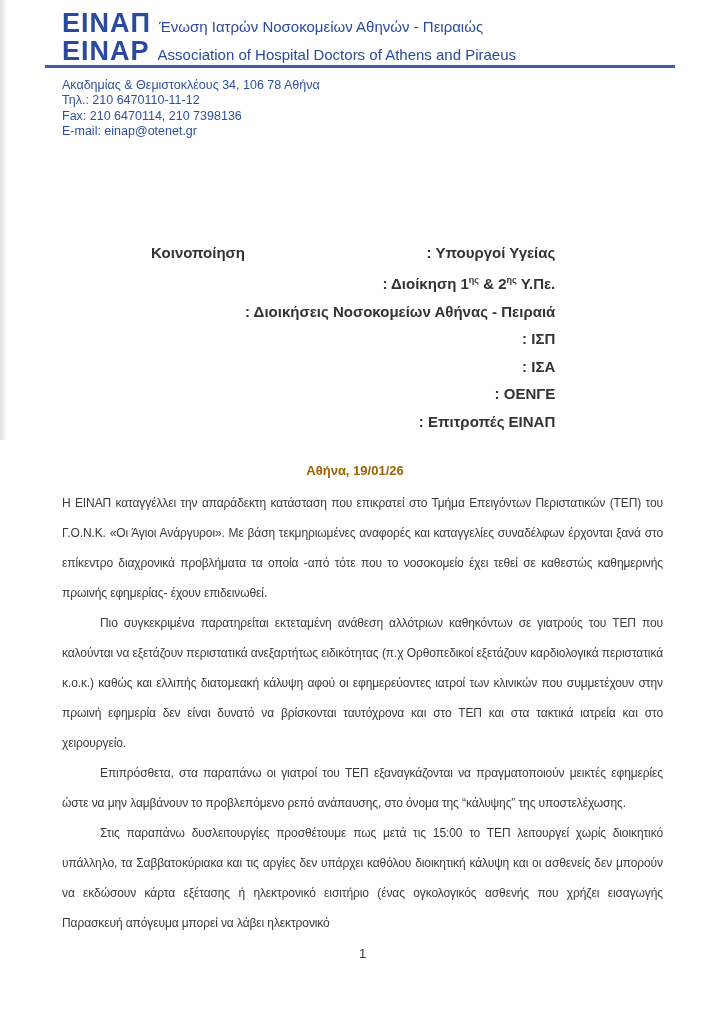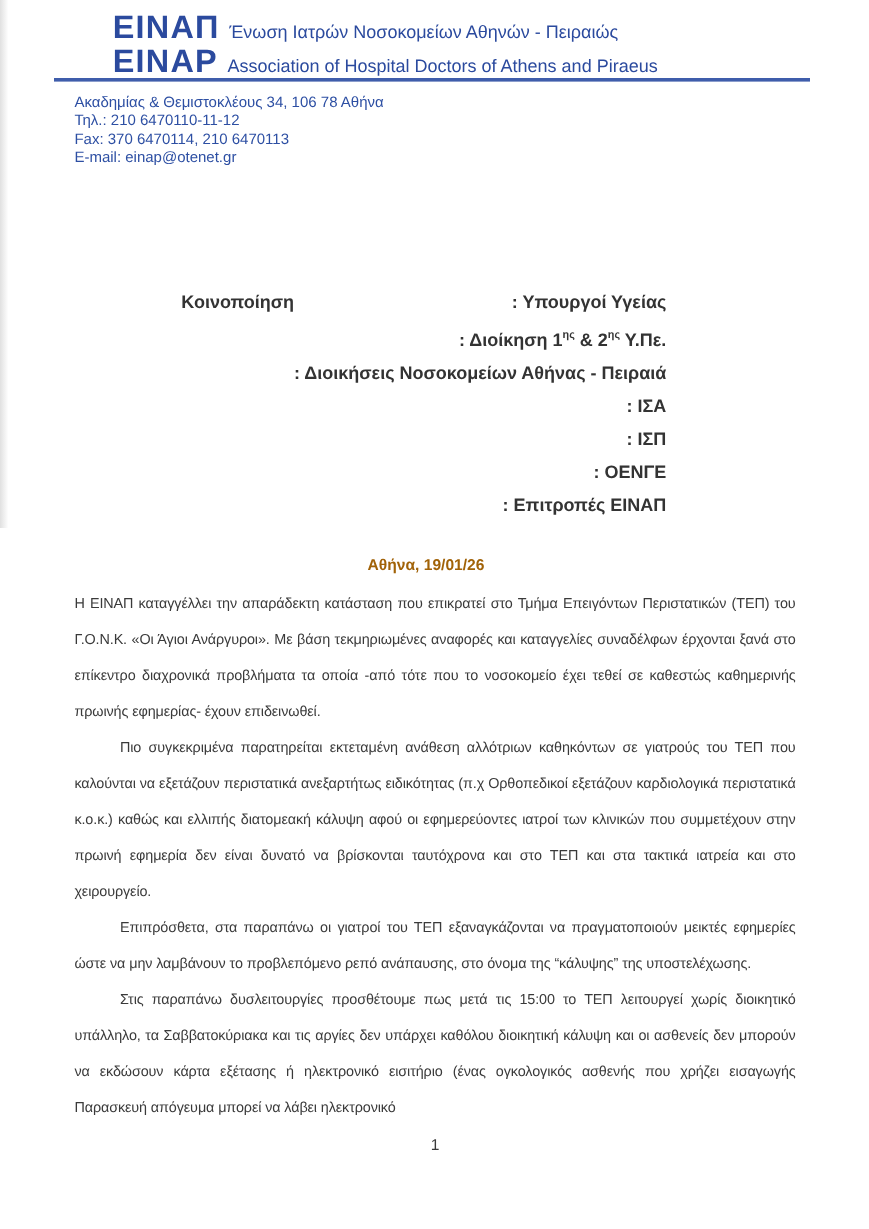--- a/index.html
+++ b/index.html
@@ -14,21 +14,21 @@
     background:linear-gradient(to right, rgba(130,130,130,0.35), rgba(255,255,255,0));
     opacity:.7;
   }
 
   
   .letterhead { position:absolute; top:0; left:0; right:0; color:#2b4a9e; }
   .logo-row { position:absolute; left:62px; display:flex; align-items:baseline; white-space:nowrap; }
   .logo-row.gr { top:8px; }
   .logo-row.en { top:36px; }
   .logo {
-    font-size:27px; font-weight:800; letter-spacing:1px; color:#2b4a9e;margin-left:32px;
+    font-size:27px; font-weight:800; letter-spacing:1px; color:#2b4a9e;
   }
   .org-name { font-size:15px; font-weight:normal; margin-left:8px; color:#2b4a9e; }
   .rule { position:absolute; top:65px; left:45px; width:630px; height:3px; background:#3f5dab; }
   .address { position:absolute; top:78px; left:62px; font-size:12.5px; line-height:15.4px; color:#2d4fa3; font-weight:500; }
 
   
   .doc-title {
     position:absolute; top:191px; left:62px; width:601px;
     text-align:center; font-size:15.5px; font-weight:bold; color:#333;
   }
@@ -70,34 +70,34 @@
       <span class="org-name">Ένωση Ιατρών Νοσοκομείων Αθηνών - Πειραιώς</span>
     </div>
     <div class="logo-row en">
       <span class="logo">EINAP</span>
       <span class="org-name">Association of Hospital Doctors of Athens and Piraeus</span>
     </div>
     <div class="rule"></div>
     <div class="address">
       <div>Ακαδημίας &amp; Θεμιστοκλέους 34, 106 78 Αθήνα</div>
       <div>Τηλ.: 210 6470110-11-12</div>
-      <div>Fax: 370 6470114, 210 6470113</div>
+      <div>Fax: 210 6470114, 210 7398136</div>
       <div>E-mail: einap@otenet.gr</div>
     </div>
   </div>
 
 
   <div class="distribution">
     <div class="dist-label">Κοινοποίηση</div>
     <div class="dist-list">
       <div class="dist-item"><span>: Υπουργοί Υγείας</span></div>
       <div class="dist-item"><span>: Διοίκηση 1</span><sup>ης</sup><span> &amp; 2</span><sup>ης</sup><span> Υ.Πε.</span></div>
       <div class="dist-item"><span>: Διοικήσεις Νοσοκομείων Αθήνας - Πειραιά</span></div>
+      <div class="dist-item"><span>: ΙΣΠ</span></div>
       <div class="dist-item"><span>: ΙΣΑ</span></div>
-      <div class="dist-item"><span>: ΙΣΠ</span></div>
       <div class="dist-item"><span>: ΟΕΝΓΕ</span></div>
       <div class="dist-item"><span>: Επιτροπές ΕΙΝΑΠ</span></div>
     </div>
   </div>
 
   <div class="dateline">Αθήνα, 19/01/26</div>
 
   <div class="body-text">
     <p class="para"><span>Η ΕΙΝΑΠ καταγγέλλει την απαράδεκτη κατάσταση που επικρατεί στο Τμήμα Επειγόντων Περιστατικών (ΤΕΠ) του Γ.Ο.Ν.Κ. «Οι Άγιοι Ανάργυροι». Με βάση τεκμηριωμένες αναφορές και καταγγελίες συναδέλφων έρχονται ξανά στο επίκεντρο διαχρονικά προβλήματα τα οποία -από τότε που το νοσοκομείο έχει τεθεί σε καθεστώς καθημερινής πρωινής εφημερίας- έχουν επιδεινωθεί.</span></p>
     <p class="para indent"><span>Πιο συγκεκριμένα παρατηρείται εκτεταμένη ανάθεση </span><span class="b">αλλότριων καθηκόντων σε γιατρούς του ΤΕΠ που καλούνται να εξετάζουν περιστατικά ανεξαρτήτως ειδικότητας</span><span> (π.χ Ορθοπεδικοί εξετάζουν καρδιολογικά περιστατικά κ.ο.κ.) </span><span class="b">καθώς και ελλιπής διατομεακή κάλυψη αφού οι εφημερεύοντες ιατροί των κλινικών που συμμετέχουν στην πρωινή εφημερία δεν είναι δυνατό να βρίσκονται ταυτόχρονα και στο ΤΕΠ και στα τακτικά ιατρεία και στο χειρουργείο.</span></p>

